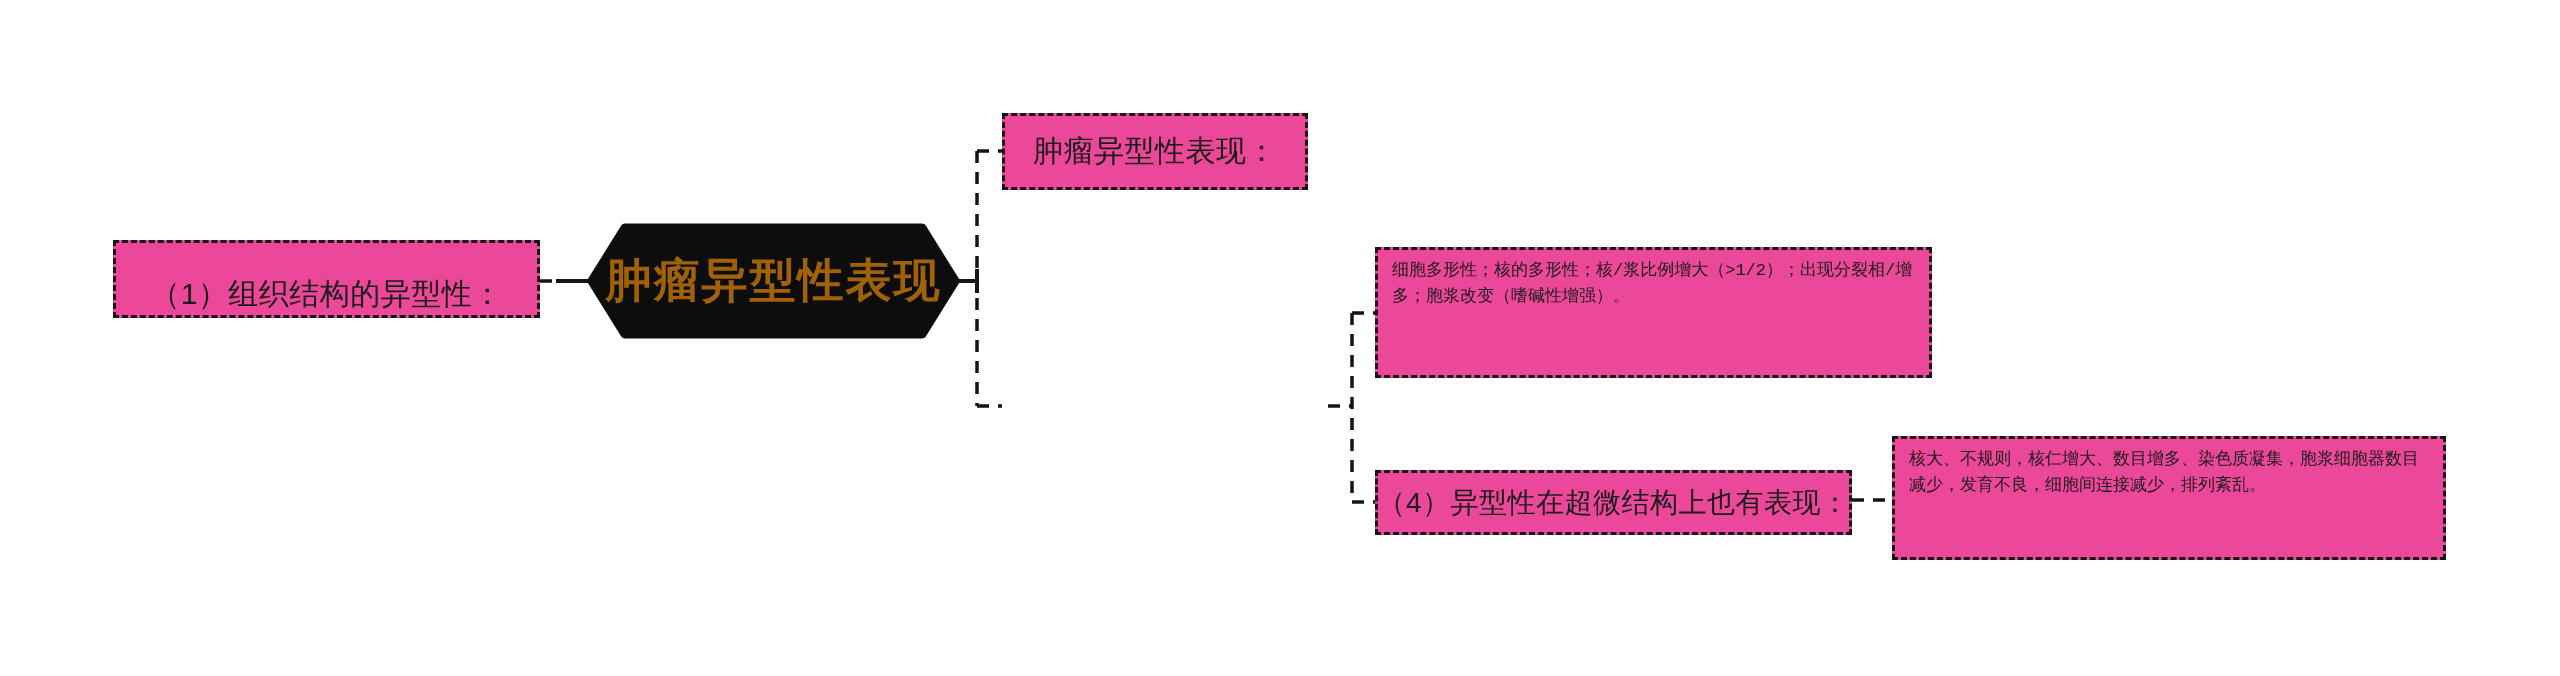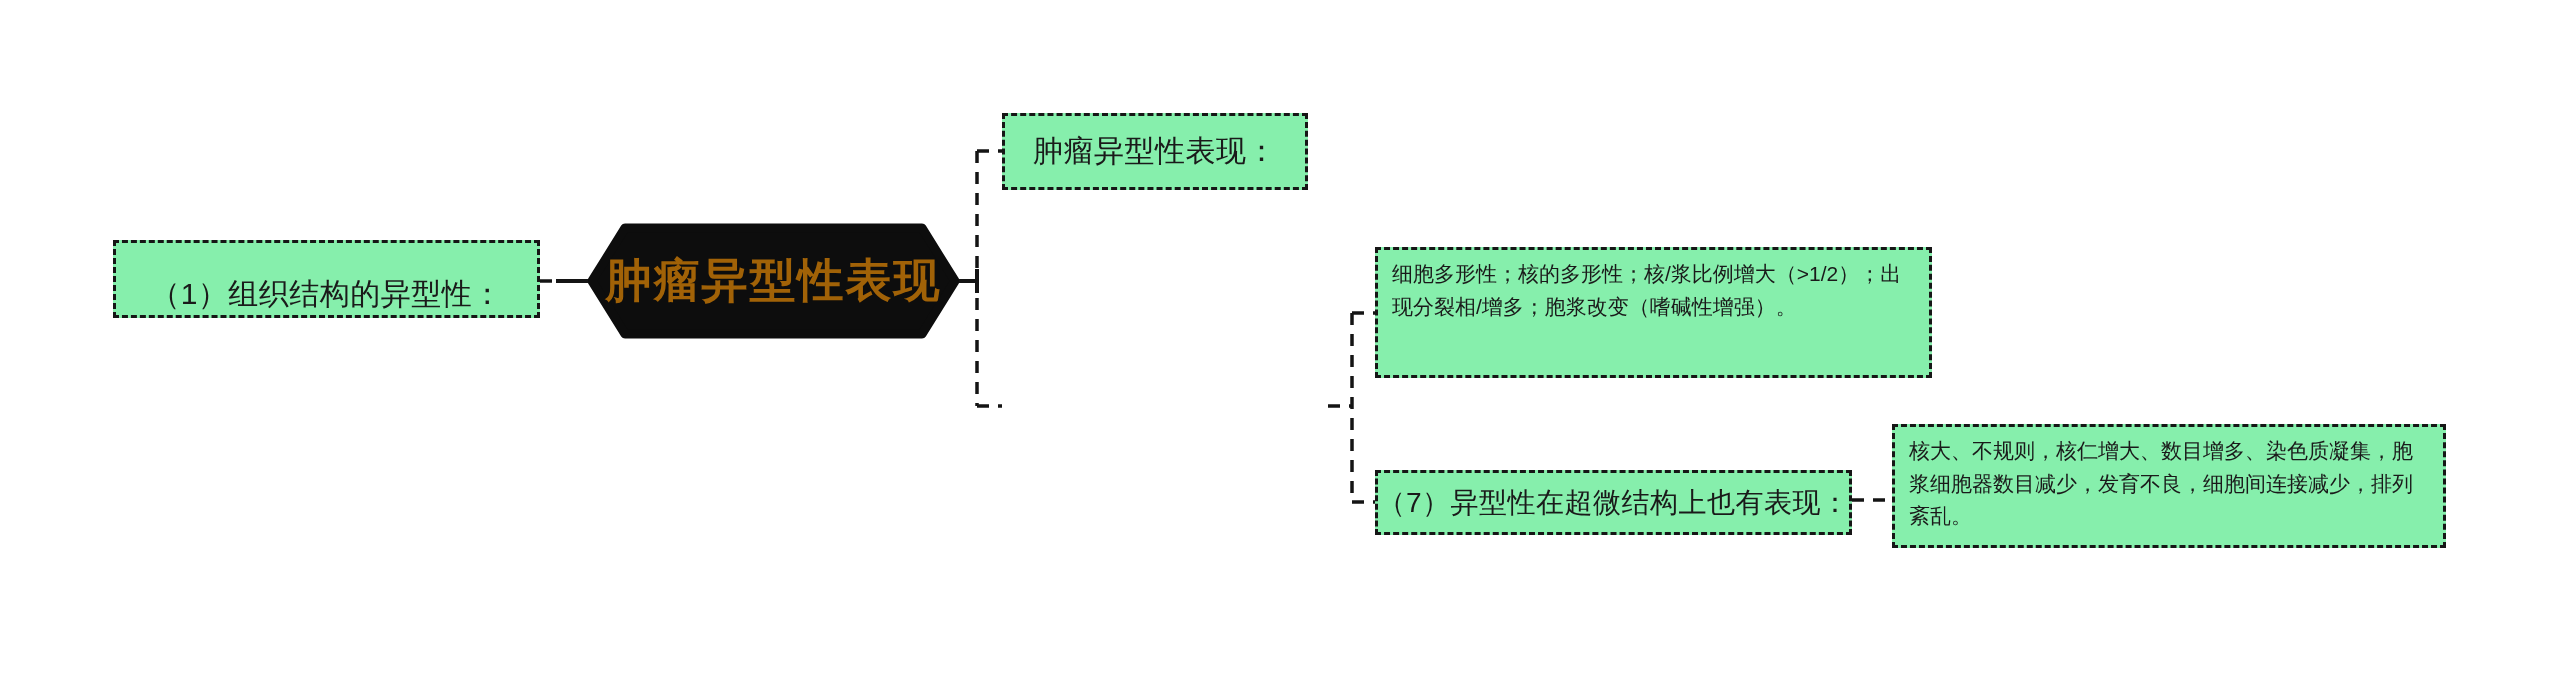--- a/index.html
+++ b/index.html
@@ -19,46 +19,47 @@
     position: absolute;
     left: 0; top: 0;
     width: 2560px;
     height: 676px;
     pointer-events: none;
   }
   .node-box {
     position: absolute;
     box-sizing: border-box;
     border: 3px dashed #161616;
-    background: #86efac;
+    background: #ec4899;
     color: #1a1a1a;
     display: flex;
     align-items: center;
     justify-content: center;
     text-align: center;
     font-size: 30px;
     letter-spacing: 0.5px;
     white-space: nowrap;
   }
   .node-box.multiline {
-    font-size: 21px;
+    font-size: 17px;
     line-height: 1.55;
     text-align: left;
     justify-content: flex-start;
     align-items: flex-start;
     white-space: normal;
     padding: 8px 14px;
     letter-spacing: 0;
+    font-family: Liberation Mono, monospace;
   }
   .box-branch1   { left: 113px;  top: 240px; width: 427px; height: 78px; align-items: flex-end; }
   .box-branch2   { left: 1002px; top: 113px; width: 306px; height: 77px; }
   .box-branch3   { left: 1002px; top: 367px; width: 326px; height: 78px; }
   .box-branch3d  { left: 1375px; top: 247px; width: 557px; height: 131px; }
   .box-branch4   { left: 1375px; top: 470px; width: 477px; height: 65px; font-size: 28px; }
-  .box-branch4d  { left: 1892px; top: 424px; width: 554px; height: 124px; }
+  .box-branch4d  { left: 1892px; top: 436px; width: 554px; height: 124px; }
   .central-node {
     position: absolute;
     left: 588px; top: 221px;
     width: 371px; height: 120px;
   }
   .central-node svg { position: absolute; left: 0; top: 0; }
   .central-label {
     position: absolute;
     left: 0; top: 0;
     width: 100%; height: 100%;
@@ -111,20 +112,20 @@
   <div class="node-box box-branch2">
     <span>肿瘤异型性表现：</span>
   </div>
 
 
   <div class="node-box multiline box-branch3d">
     <span>细胞多形性；核的多形性；核/浆比例增大（&gt;1/2）；出现分裂相/增多；胞浆改变（嗜碱性增强）。</span>
   </div>
 
   <div class="node-box box-branch4">
-    <span>（7）异型性在超微结构上也有表现：</span>
+    <span>（4）异型性在超微结构上也有表现：</span>
   </div>
 
   <div class="node-box multiline box-branch4d">
     <span>核大、不规则，核仁增大、数目增多、染色质凝集，胞浆细胞器数目减少，发育不良，细胞间连接减少，排列紊乱。</span>
   </div>
 
 </div>
 
 </body></html>

